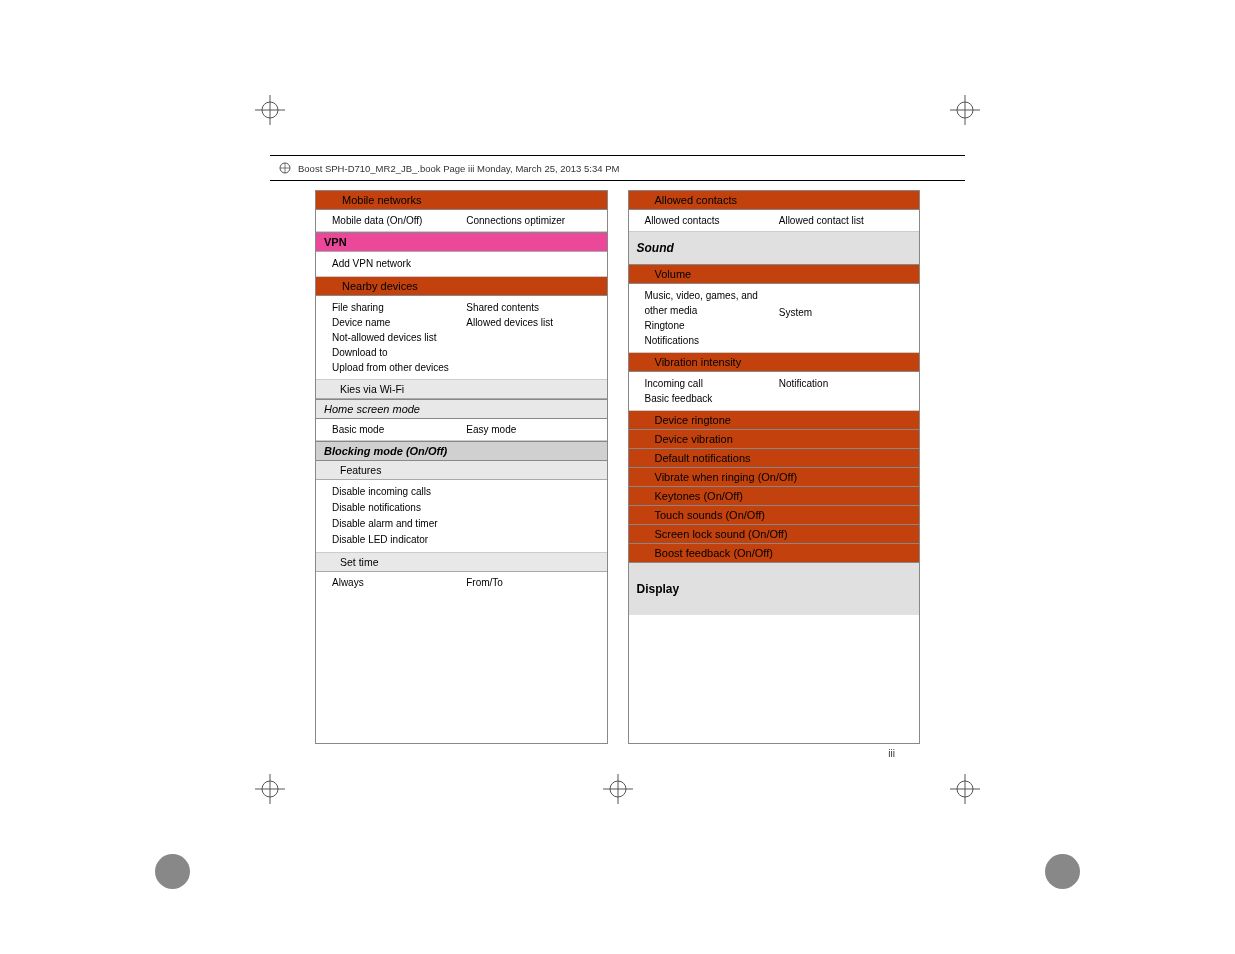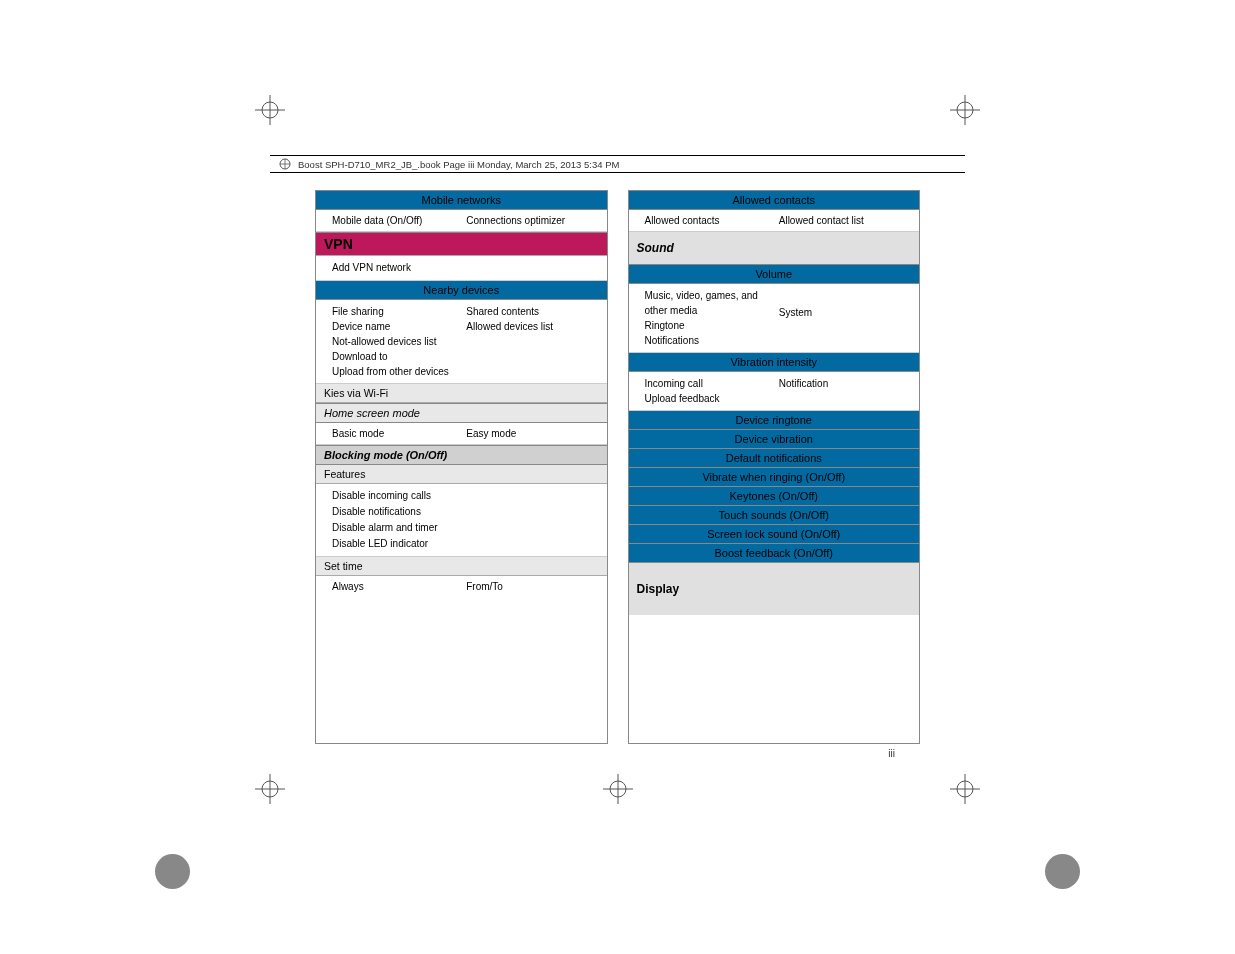--- a/index.html
+++ b/index.html
@@ -13,21 +13,21 @@
       position: relative;
       overflow: hidden;
     }
 
     
     .header-bar {
       position: absolute;
       top: 155px;
       left: 270px;
       right: 270px;
-      height: 18px;
+      height: 26px;
       border-top: 1px solid #000;
       border-bottom: 1px solid #000;
       display: flex;
       align-items: center;
       padding: 0 8px;
       font-size: 9.5px;
       color: #333;
     }
 
     
@@ -48,43 +48,42 @@
     }
 
     
     .right-column {
       flex: 1;
       border: 1px solid #888;
     }
 
     
     .section-header {
-      background: #0369a1;
+      background: #c2410c;
       padding: 3px 26px;
       font-size: 11px;
       font-weight: normal;
       border-bottom: 1px solid #888;
-      text-align: center;
     }
 
     
     .section-header-italic {
       background: #e0e0e0;
       padding: 3px 8px;
       font-size: 11px;
       font-style: italic;
       font-weight: bold;
       border-bottom: 1px solid #888;
       border-top: 1px solid #888;
     }
 
     
     .sub-section-header {
       background: #e8e8e8;
-      padding: 3px 8px;
+      padding: 3px 24px;
       font-size: 10.5px;
       border-bottom: 1px solid #aaa;
     }
 
     
     .content-row {
       padding: 3px 16px;
       font-size: 10px;
       border-bottom: 1px solid #ccc;
       display: flex;
@@ -95,23 +94,23 @@
     }
 
     .content-col {
       flex: 1;
       font-size: 10px;
       line-height: 1.5;
     }
 
     
     .vpn-header {
-      background: #be185d;
+      background: #ec4899;
       padding: 3px 8px;
-      font-size: 14px;
+      font-size: 11px;
       font-weight: bold;
       border-bottom: 1px solid #aaa;
       border-top: 1px solid #888;
     }
 
     
     .items-block {
       padding: 4px 16px;
       font-size: 10px;
       line-height: 1.6;
@@ -297,21 +296,21 @@
       </div>
       <div class="content-col">
         <div style="margin-top:17px;">System</div>
       </div>
     </div>
 
     <div class="section-header">Vibration intensity</div>
     <div class="items-block-flex">
       <div class="content-col">
         <div>Incoming call</div>
-        <div>Upload feedback</div>
+        <div>Basic feedback</div>
       </div>
       <div class="content-col">
         <div>Notification</div>
       </div>
     </div>
 
     <div class="section-header">Device ringtone</div>
 
     <div class="section-header">Device vibration</div>
 

